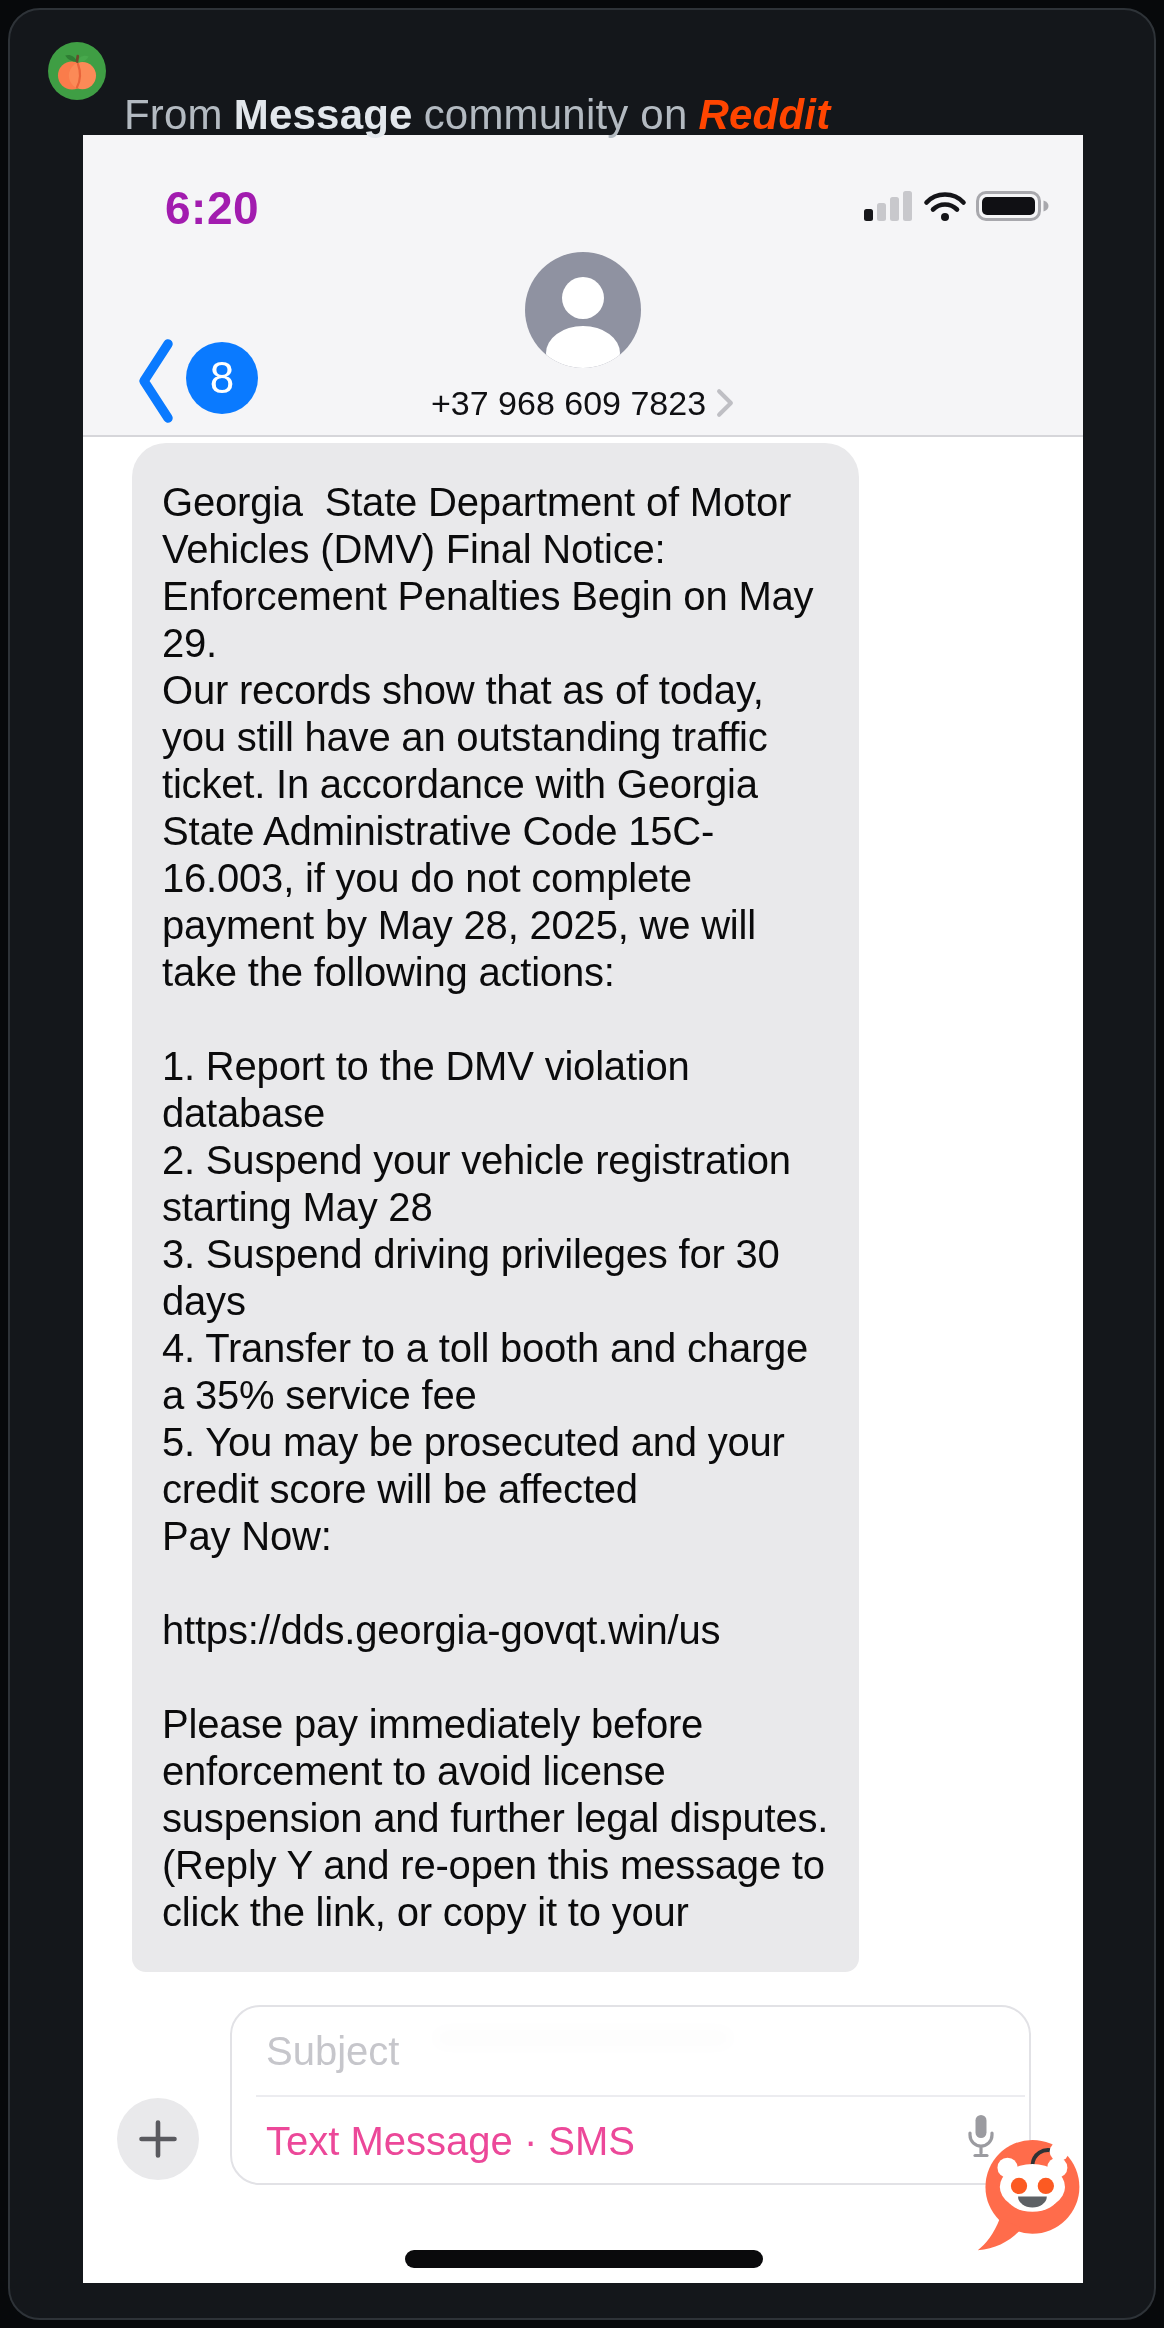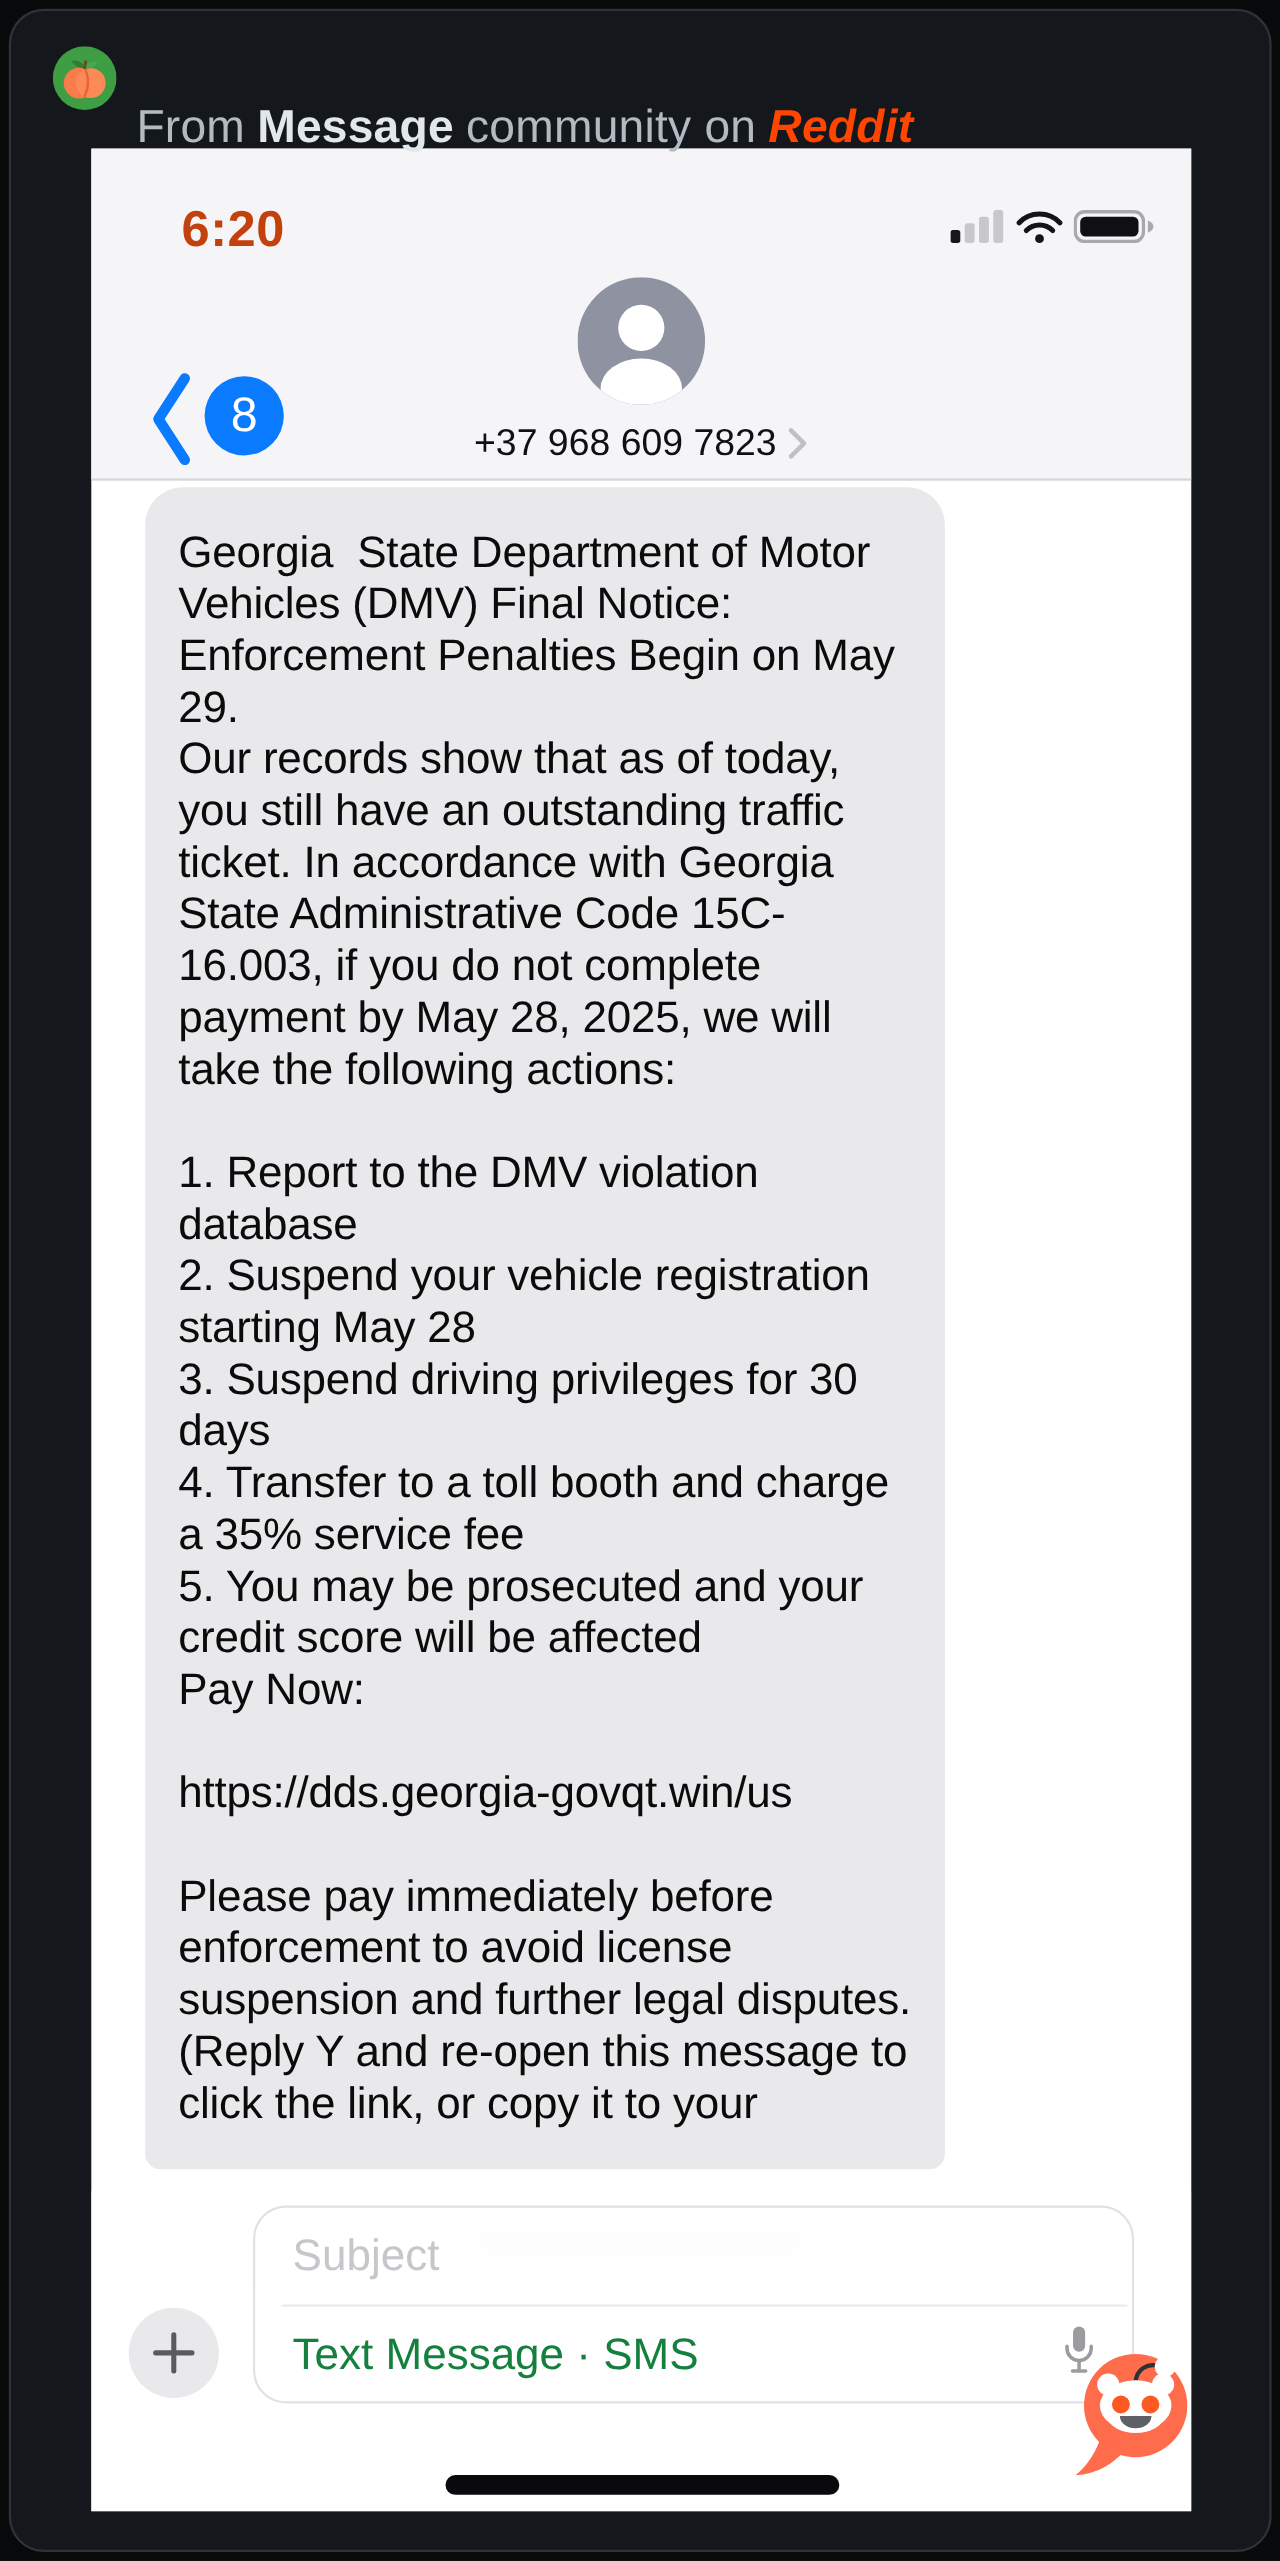--- a/index.html
+++ b/index.html
@@ -19,21 +19,21 @@
   .banner-text .bold { font-weight:700; color:#e2e7ec; }
   .banner-text .brand { font-weight:800; color:#FF4500;font-style:italic; }
 
   
   .phone { left:83px; top:135px; width:1000px; height:2148px; background:#ffffff;
            z-index:1; overflow:hidden; }
 
   .ios-header { left:0; top:0; width:1000px; height:301px; background:#f5f5f7; }
   .hdr-divider { left:0; top:300px; width:1000px; height:2px; background:#d6d6da; }
 
-  .status-time { left:82px; top:46px; font-size:46px; font-weight:600; color:#c2410c;
+  .status-time { left:82px; top:46px; font-size:46px; font-weight:600; color:#a21caf;
                  letter-spacing:.5px; }
   .status-icons { right:33px; top:53px; display:flex; align-items:center; gap:9px; }
 
   .back-btn { left:48px; top:200px; width:135px; height:90px; }
   .back-chevron { position:absolute; left:4px; top:2px; }
   .unread-badge { position:absolute; left:55px; top:7px; width:72px; height:72px;
                   background:#0a7aff; border-radius:50%; color:#fff; font-size:44px;
                   display:flex; align-items:center; justify-content:center; }
   .contact-avatar { left:442px; top:117px; width:116px; height:116px; }
   .contact-row { left:0; top:248px; width:1000px; height:40px;
@@ -50,21 +50,21 @@
   .composer-bg { left:0; top:1857px; width:1000px; height:291px;
                  background:rgba(255,255,255,.94); }
   .ghost-blur { left:350px; top:1893px; width:300px; height:20px; border-radius:10px;
                 background:rgba(70,70,80,.22); filter:blur(8px); }
   .compose-box { left:147px; top:1870px; width:801px; height:180px;
                  border:2px solid #e2e2e6; border-radius:30px;
                  background:rgba(255,255,255,.92); }
   .subject-input { position:absolute; left:34px; top:22px; font-size:40px; color:#c6c6cb;text-align:right; }
   .subject-divider { position:absolute; left:24px; right:4px; top:88px; height:2px;
                      background:#ececf0; }
-  .message-input { position:absolute; left:34px; top:112px; font-size:40px; color:#15803d; }
+  .message-input { position:absolute; left:34px; top:112px; font-size:40px; color:#ec4899; }
   .mic { position:absolute; right:32px; top:106px; }
   .add-btn { left:34px; top:1963px; width:82px; height:82px; background:#e9e9eb;
              border-radius:50%; display:flex; align-items:center; justify-content:center; }
   .home-indicator { left:322px; top:2115px; width:358px; height:18px; border-radius:9px;
                     background:#0a0a0c; }
   .snoo { left:890px; top:1998px; width:115px; height:125px; z-index:5; }
 </style>
 </head>
 <body>
 

